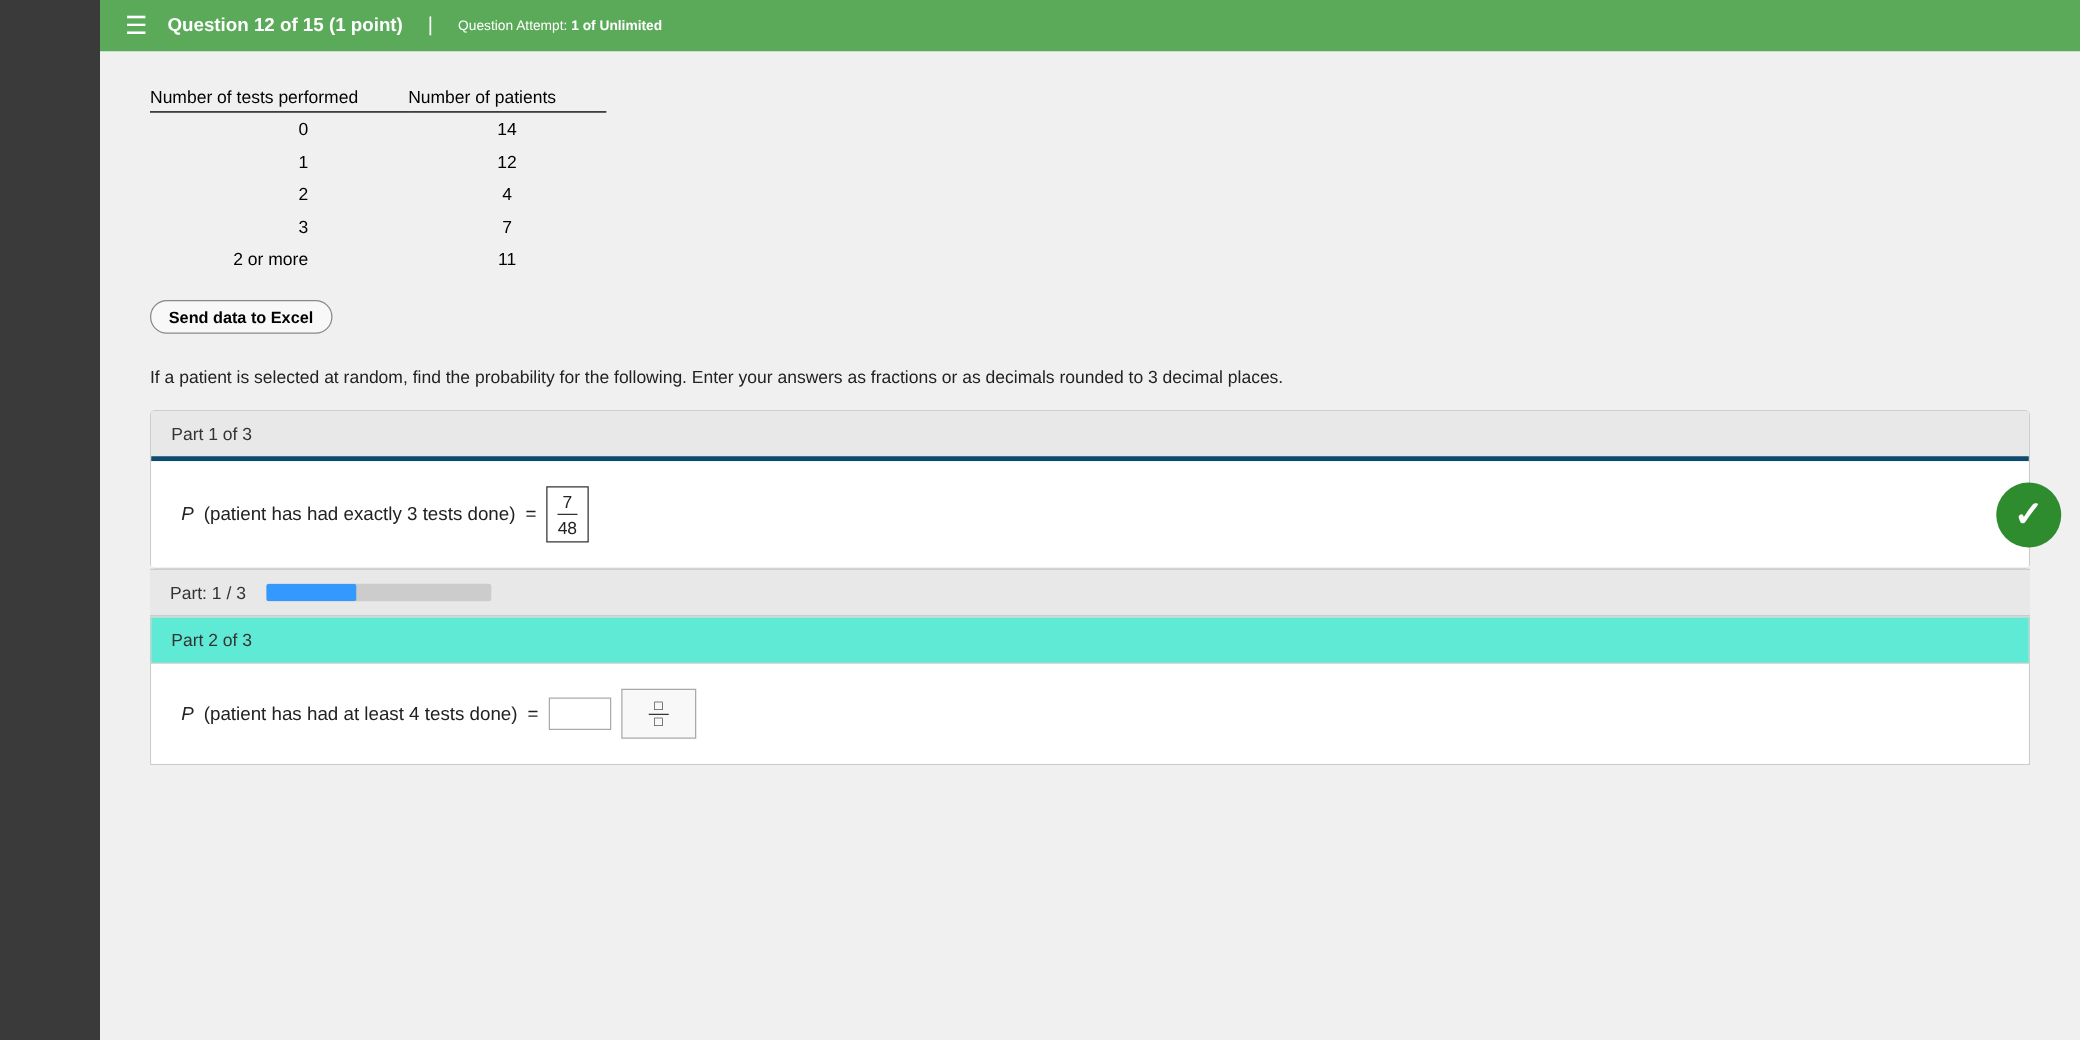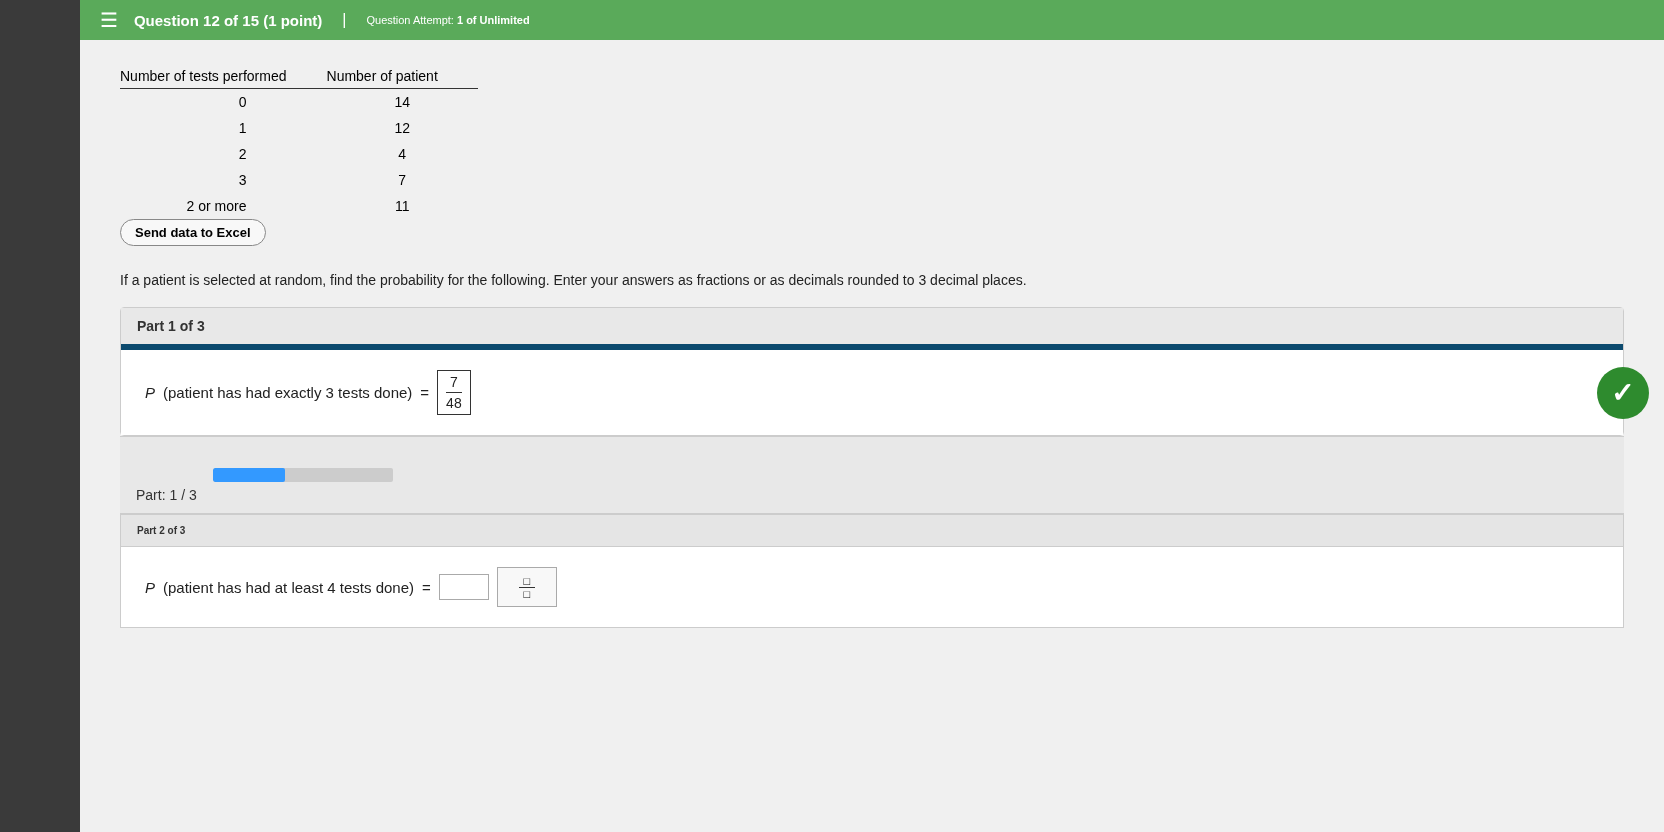--- a/index.html
+++ b/index.html
@@ -52,20 +52,21 @@
       font-size: 11px;
     }
     .page-content {
       padding: 24px 40px;
       flex: 1;
     }
 
     
     .data-table {
       border-collapse: collapse;
+      margin-bottom: 20px;
       min-width: 300px;
     }
     .data-table th {
       text-align: left;
       font-weight: normal;
       font-size: 14px;
       padding: 4px 40px 4px 0;
       border-bottom: 1px solid #333;
     }
     .data-table td {
@@ -105,22 +106,21 @@
       border: 1px solid #ccc;
       border-radius: 4px;
       margin-bottom: 0;
       background: white;
     }
     .part-header {
       background: #e8e8e8;
       padding: 10px 16px;
       font-size: 14px;
       color: #333;
-      border-bottom: 6px solid #0c4a6e;
-      font-weight: bold;
+      border-bottom: 4px solid #0c4a6e;
     }
     .part-body {
       padding: 20px 24px;
       min-height: 80px;
       background: white;
       position: relative;
     }
     .part-formula {
       font-size: 15px;
       color: #222;
@@ -178,21 +178,20 @@
       display: flex;
       align-items: center;
       gap: 16px;
       border-top: 1px solid #ccc;
       border-bottom: 1px solid #ccc;
     }
     .progress-label {
       font-size: 14px;
       color: #333;
       white-space: nowrap;
-      margin-top: 40px;
     }
     .progress-bar-track {
       width: 180px;
       height: 14px;
       background: #ccc;
       border-radius: 2px;
       overflow: hidden;
     }
     .progress-bar-fill {
       height: 100%;
@@ -242,26 +241,25 @@
       font-size: 11px;
       display: block;
     }
 
     .part2-section {
       border: 1px solid #ccc;
       background: white;
       margin-top: 0;
     }
     .part2-header {
-      background: #e5e5e5;
+      background: #5eead4;
       padding: 10px 16px;
-      font-size: 10px;
+      font-size: 14px;
       color: #333;
       border-bottom: 1px solid #ccc;
-      font-weight: bold;
     }
     .part2-body {
       padding: 20px 24px;
       min-height: 70px;
       background: white;
     }
 
     
     .math-p {
       font-style: italic;
@@ -287,21 +285,21 @@
       </span>
     </div>
 
     <div class="page-content">
 
       
       <table class="data-table">
         <thead>
           <tr>
             <th>Number of tests performed</th>
-            <th>Number of patient</th>
+            <th>Number of patients</th>
           </tr>
         </thead>
         <tbody id="table-body">
         <tr>
               <td>0</td>
               <td>14</td>
             </tr>
             <tr>
               <td>1</td>
               <td>12</td>

